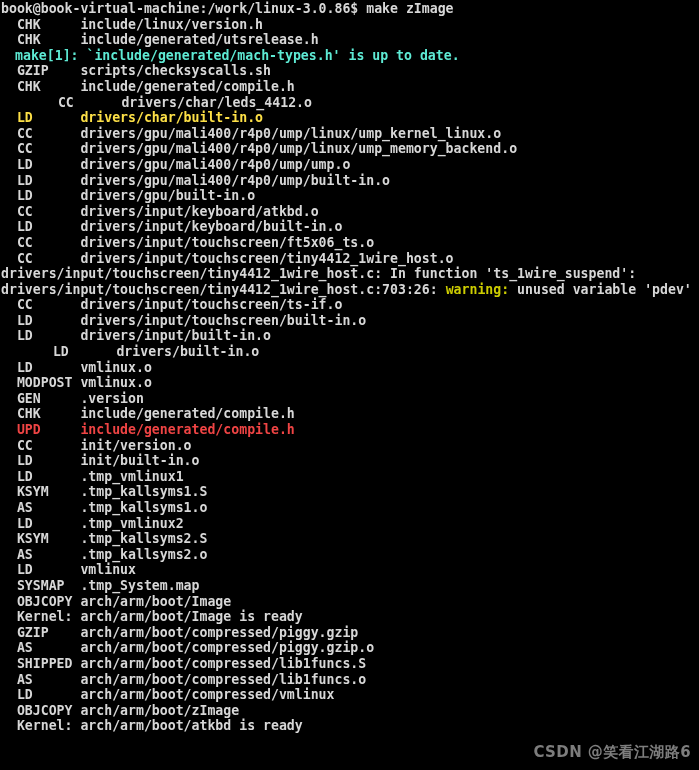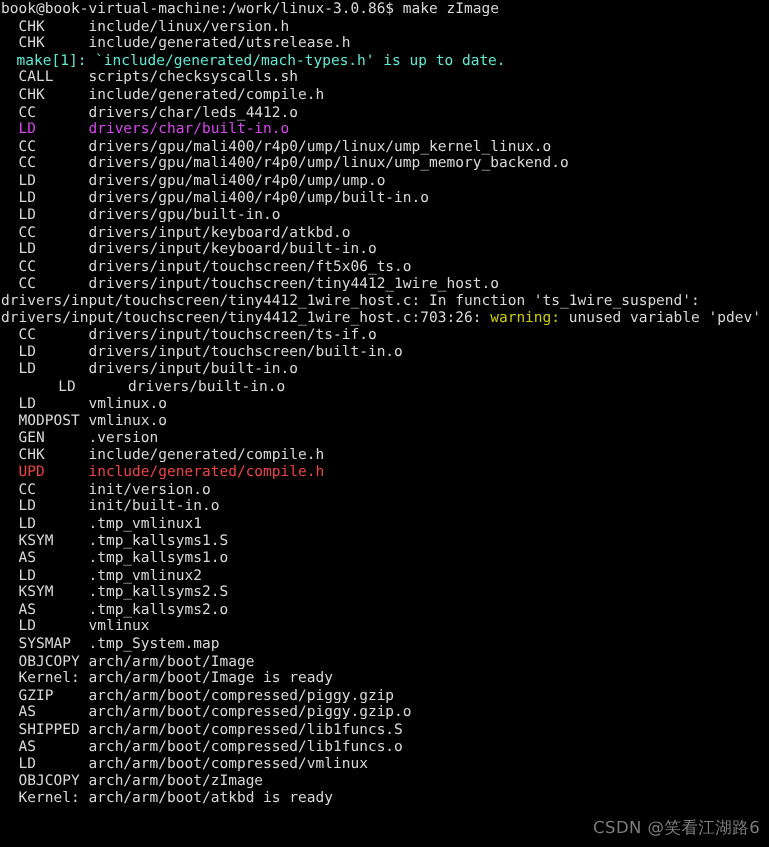--- a/index.html
+++ b/index.html
@@ -14,20 +14,21 @@
     overflow: hidden;
     font-family: "DejaVu Sans Mono", "Liberation Mono", monospace;
   }
   #terminal {
     position: relative;
     width: 699px;
     height: 770px;
     background: #000000;
     box-sizing: border-box;
     padding: 1px 0 0 0;
+    font-weight: bold;
   }
   #terminal-output {
     margin: 0;
     padding: 0;
     font-family: "DejaVu Sans Mono", "Liberation Mono", monospace;
     font-size: 13.2px;
     line-height: 15.6px;
     letter-spacing: 0px;
     color: #d6d6d6;
     white-space: pre;
@@ -53,24 +54,24 @@
   }
 </style>
 </head>
 <body>
 
 <div id="terminal" style="background: rgb(0, 0, 0);">
   <pre id="terminal-output"><span class="line"><span class="seg-default" style="color: rgb(215, 215, 215);">book@book-virtual-machine:/work/linux-3.0.86$ make zImage</span>
 </span><span class="line"><span class="seg-default" style="color: rgb(215, 215, 215);">  CHK     include/linux/version.h</span>
 </span><span class="line"><span class="seg-default" style="color: rgb(215, 215, 215);">  CHK     include/generated/utsrelease.h</span>
 </span><span class="line"><span class="seg-default" style="color: #5eead4; padding-left: 14px;">make[1]: `include/generated/mach-types.h' is up to date.</span>
-</span><span class="line"><span class="seg-default" style="color: rgb(215, 215, 215);">  CALL    scripts/checksyscalls.sh</span>
+</span><span class="line"><span class="seg-default" style="color: rgb(215, 215, 215);">  GZIP    scripts/checksyscalls.sh</span>
 </span><span class="line"><span class="seg-default" style="color: rgb(215, 215, 215);">  CHK     include/generated/compile.h</span>
-</span><span class="line"><span class="seg-default" style="color: rgb(215, 215, 215);">  CC      drivers/char/leds_4412.o</span>
-</span><span class="line"><span class="seg-default" style="color: #d946ef; text-align: center;">  LD      drivers/char/built-in.o</span>
+</span><span class="line"><span class="seg-default" style="color: rgb(215, 215, 215); padding-left: 41px;">  CC      drivers/char/leds_4412.o</span>
+</span><span class="line"><span class="seg-default" style="color: #fde047; text-align: center;">  LD      drivers/char/built-in.o</span>
 </span><span class="line"><span class="seg-default" style="color: rgb(215, 215, 215);">  CC      drivers/gpu/mali400/r4p0/ump/linux/ump_kernel_linux.o</span>
 </span><span class="line"><span class="seg-default" style="color: rgb(215, 215, 215);">  CC      drivers/gpu/mali400/r4p0/ump/linux/ump_memory_backend.o</span>
 </span><span class="line"><span class="seg-default" style="color: rgb(215, 215, 215);">  LD      drivers/gpu/mali400/r4p0/ump/ump.o</span>
 </span><span class="line"><span class="seg-default" style="color: rgb(215, 215, 215);">  LD      drivers/gpu/mali400/r4p0/ump/built-in.o</span>
 </span><span class="line"><span class="seg-default" style="color: rgb(215, 215, 215);">  LD      drivers/gpu/built-in.o</span>
 </span><span class="line"><span class="seg-default" style="color: rgb(215, 215, 215);">  CC      drivers/input/keyboard/atkbd.o</span>
 </span><span class="line"><span class="seg-default" style="color: rgb(215, 215, 215);">  LD      drivers/input/keyboard/built-in.o</span>
 </span><span class="line"><span class="seg-default" style="color: rgb(215, 215, 215);">  CC      drivers/input/touchscreen/ft5x06_ts.o</span>
 </span><span class="line"><span class="seg-default" style="color: rgb(215, 215, 215);">  CC      drivers/input/touchscreen/tiny4412_1wire_host.o</span>
 </span><span class="line"><span class="seg-default" style="color: rgb(215, 215, 215);">drivers/input/touchscreen/tiny4412_1wire_host.c: In function 'ts_1wire_suspend':</span>

